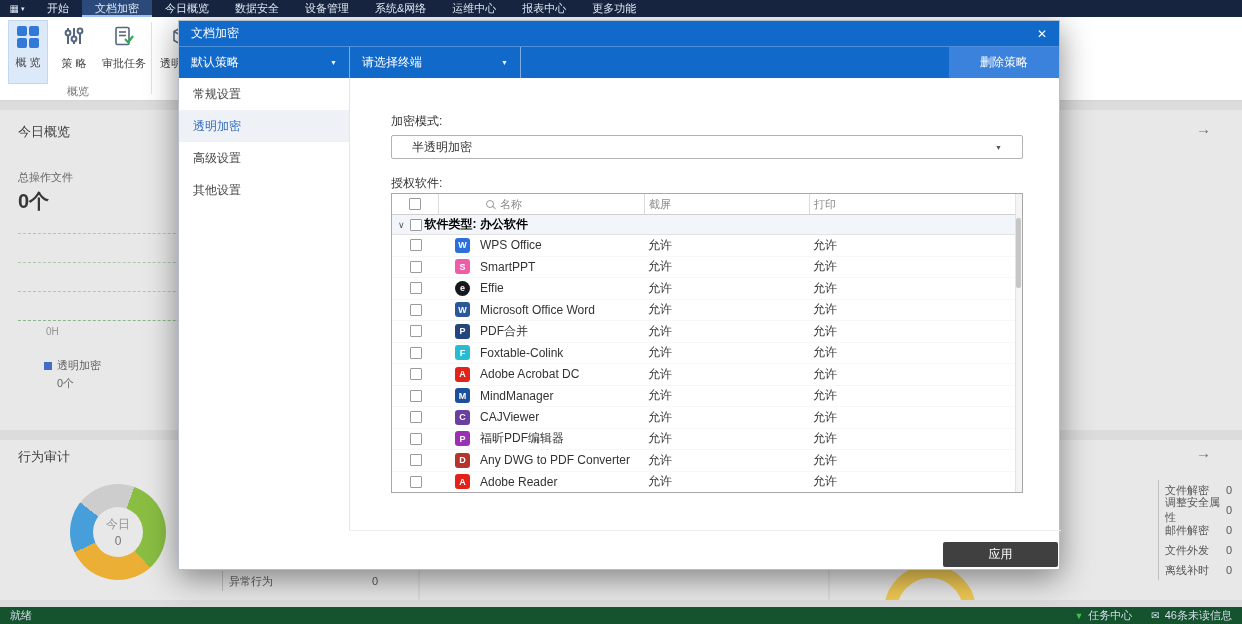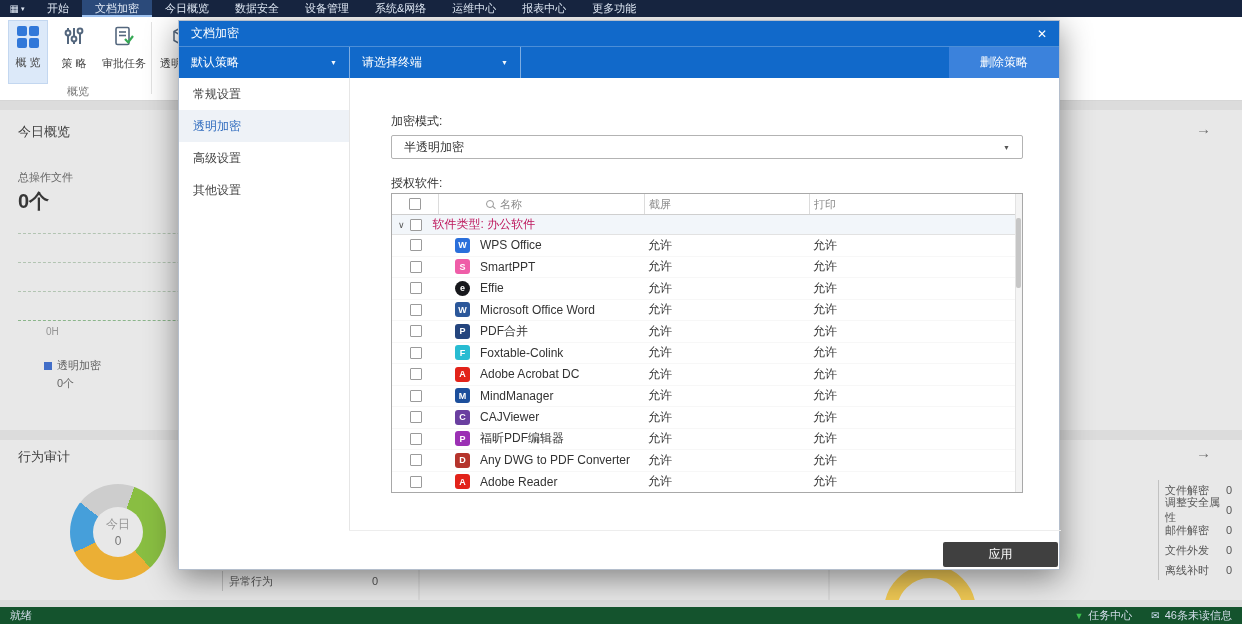--- a/index.html
+++ b/index.html
@@ -50,33 +50,33 @@
   .d-select{width:170px;display:flex;align-items:center;justify-content:space-between;padding:0 12px;color:#fff}
   .d-caret{font-size:7px;opacity:.95}
   .d-sep{width:1px;background:rgba(255,255,255,0.45)}
   .d-delete{width:110px;background:#3b82dc;color:#fff;display:flex;align-items:center;justify-content:center}
   #dialog-nav{position:absolute;left:0;top:57px;width:170px}
   .nav-item{height:32px;line-height:32px;padding-left:14px;font-size:12px;color:#444}
   .nav-item.active{background:#eef2f7;color:#2f6bbe}
   .d-navline{position:absolute;left:170px;top:57px;width:1px;height:452px;background:#e6e6e6}
   .d-hline{position:absolute;left:170px;top:509px;width:712px;height:1px;background:#ededed}
   .d-label{position:absolute;font-size:12px;color:#333}
-  .d-input{position:absolute;left:212px;top:114px;width:632px;height:24px;display:flex;align-items:center;justify-content:space-between;padding:0 12px;border:1px solid #b3b3b3;border-radius:2px;background:#fff;color:#333}
+  .d-input{position:absolute;left:212px;top:114px;width:632px;height:24px;display:flex;align-items:center;justify-content:space-between;padding:0 20px;border:1px solid #b3b3b3;border-radius:2px;background:#fff;color:#333}
   .caret-dark{font-size:7px;color:#555}
   .apply-btn{position:absolute;left:764px;top:521px;width:115px;height:25px;background:#404040;color:#fff;display:flex;align-items:center;justify-content:center;border-radius:2px}
 
   
   #software-table{position:absolute;left:212px;top:172px;width:632px;height:300px;border:1px solid #a8a8a8;background:#fff;overflow:hidden}
   .t-head{display:flex;align-items:center;height:21px;border-bottom:1px solid #cfcfcf;color:#8a8a8a;font-size:11px}
   .t-head .c1{border-right:1px solid #dcdcdc;height:100%}
   .t-head .c4,.t-head .c5{border-left:1px solid #dcdcdc;height:100%;display:flex;align-items:center}
   .t-group{display:flex;align-items:center;height:20px;background:#f2f6fa;border-bottom:1px solid #e2e2e2;font-size:12px}
   .chev{margin-left:6px;font-size:9px;color:#555}
   .t-group .cb{margin-left:5px}
-  .g-label{font-weight:normal;color:#be185d;margin-left:11px}
+  .g-label{font-weight:bold;color:#000000;margin-left:3px}
   .t-row{display:flex;align-items:center;height:21.5px;border-bottom:1px solid #f7f7f7;font-size:12px;color:#333}
   .c1{width:47px;display:flex;justify-content:center;align-items:center}
   .c2{width:41px;display:flex;align-items:center;padding-left:16px}
   .c3{width:164px;display:flex;align-items:center}
   .c4{width:165px;padding-left:4px}
   .c5{flex:1;padding-left:4px}
   .cb{width:12px;height:12px;border:1px solid #9b9b9b;border-radius:1px;background:#fff;display:inline-block}
   .app-ic{width:15px;height:15px;border-radius:3px;color:#fff;font-size:9px;font-weight:bold;display:flex;align-items:center;justify-content:center;flex:none}
   .mag{position:relative;width:9px;height:9px;margin:0 5px 0 6px;display:inline-block}
   .mag::before{content:"";position:absolute;left:0;top:0;width:6px;height:6px;border:1px solid #999;border-radius:50%}

